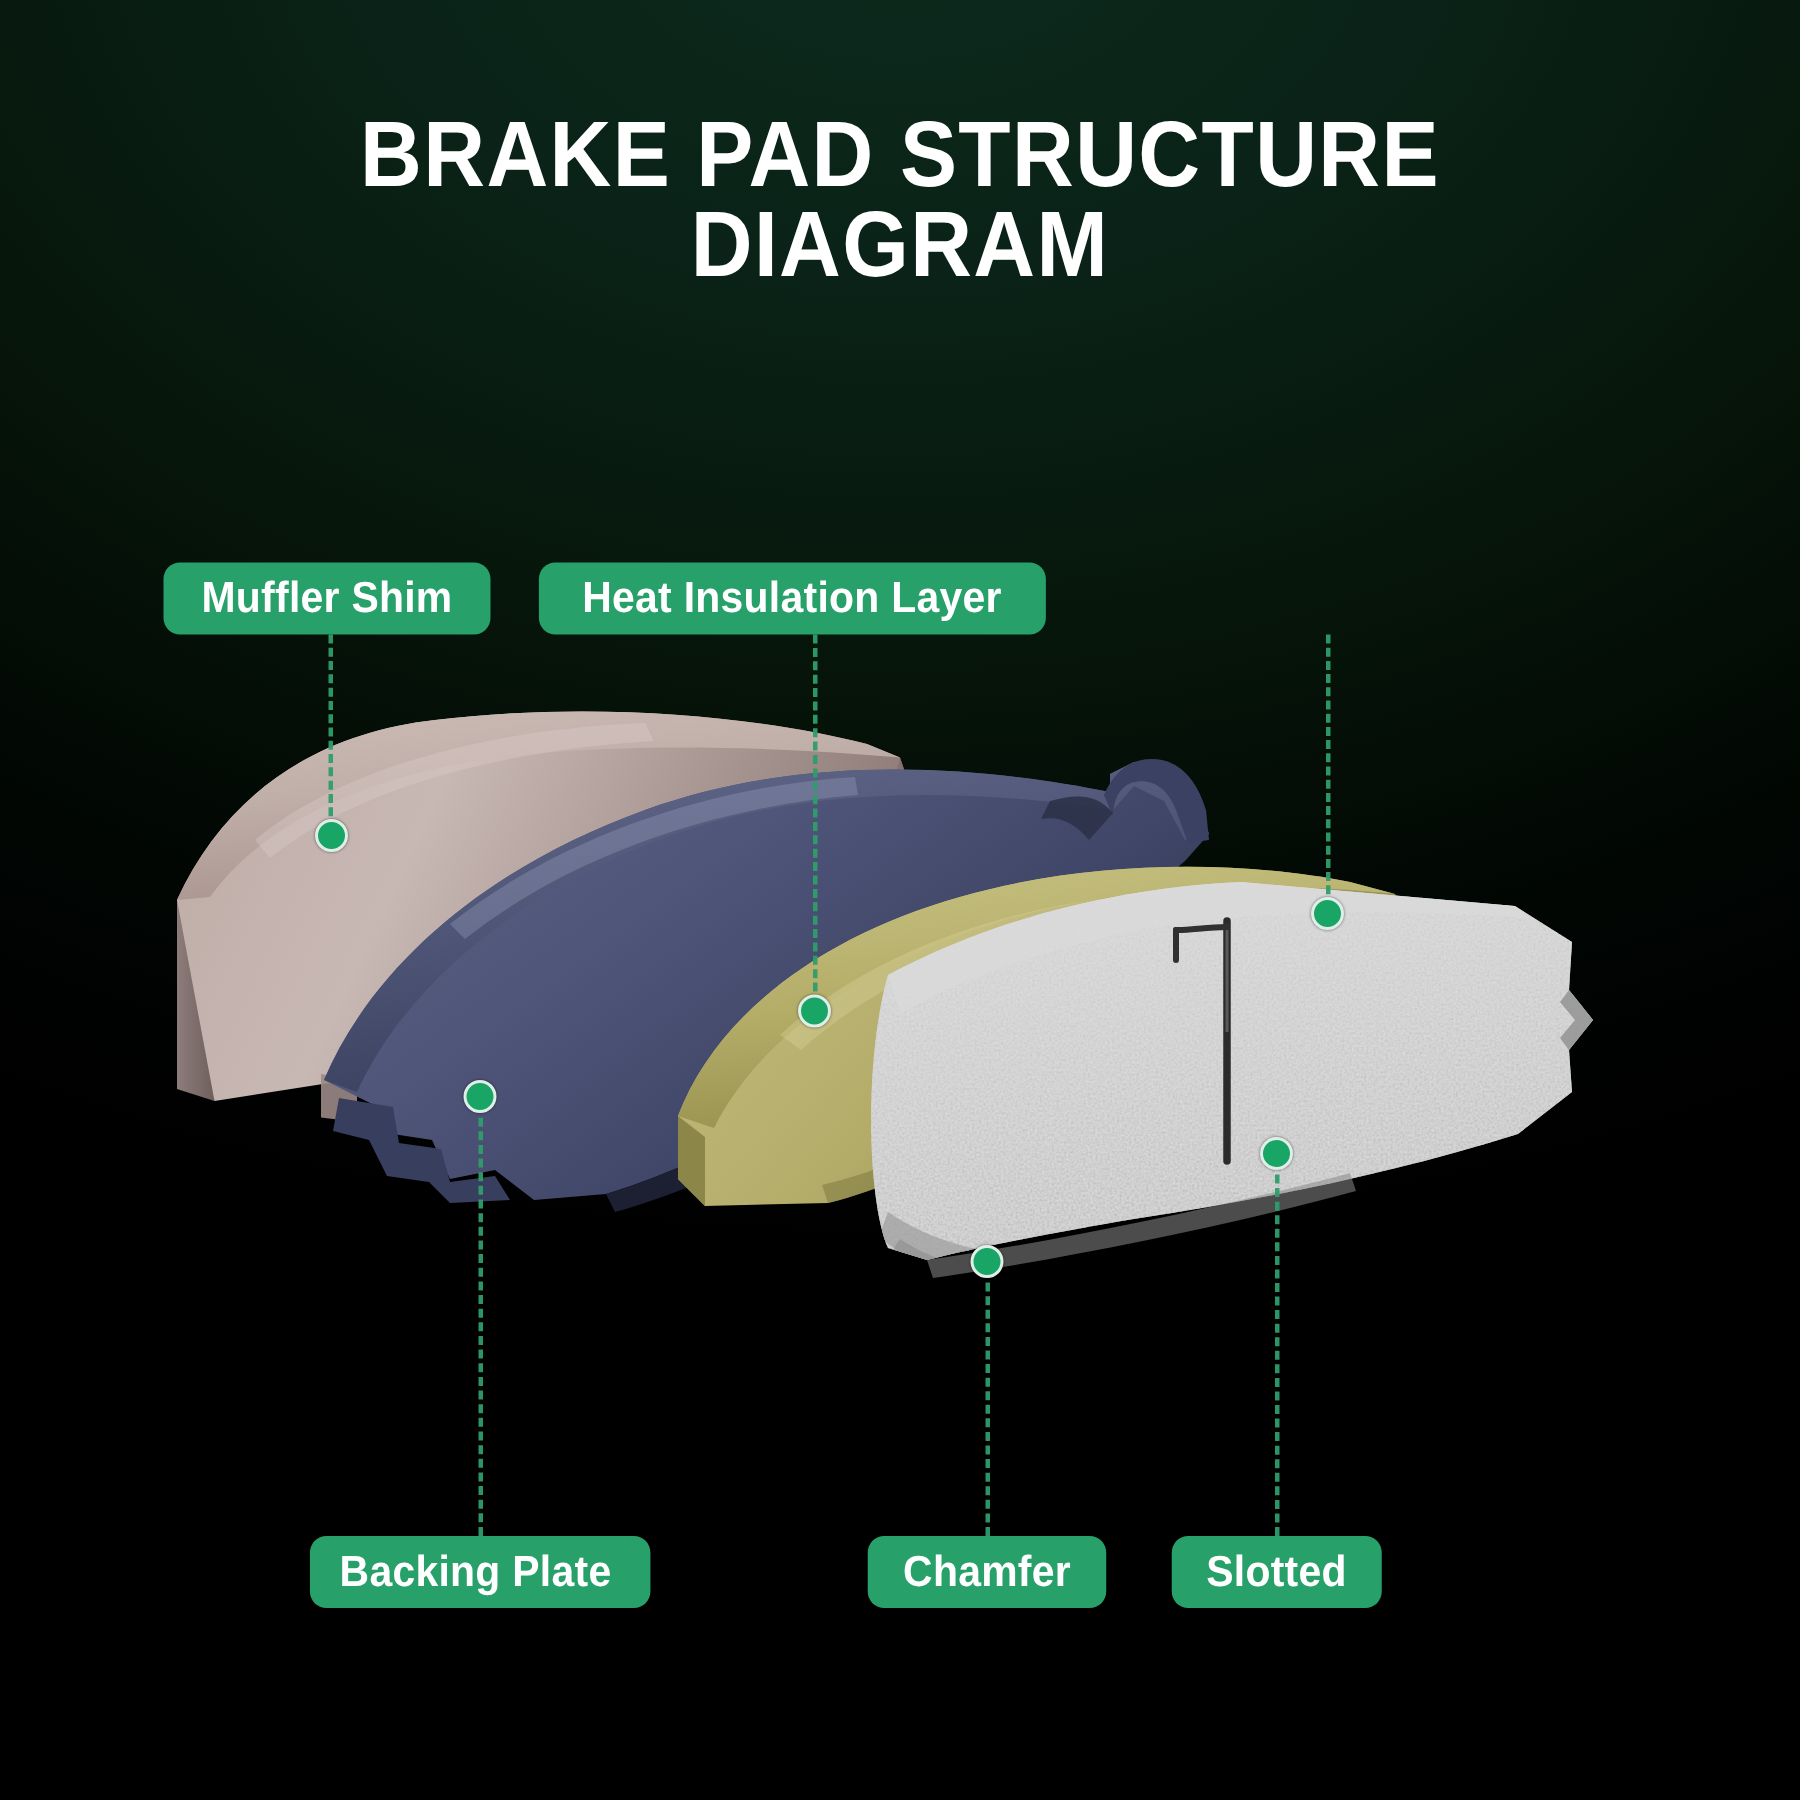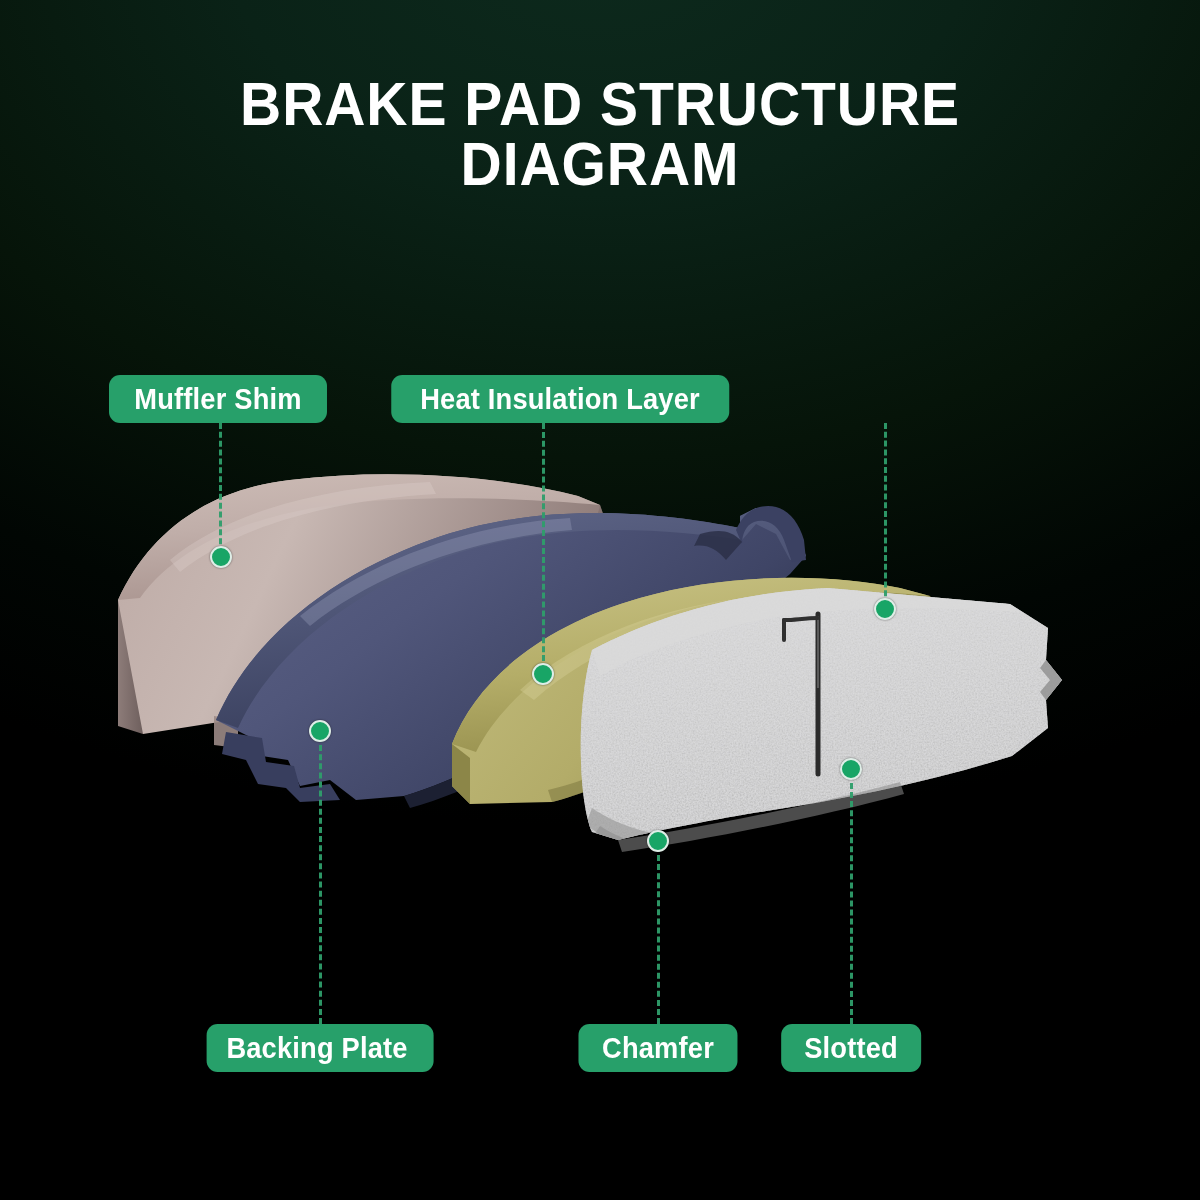--- a/index.html
+++ b/index.html
@@ -300,21 +300,21 @@
   <div class="dot" style="left:221px; top:557px;"></div>
   <div class="dot" style="left:543px; top:674px;"></div>
   <div class="dot" style="left:885px; top:609px;"></div>
   <div class="dot" style="left:320px; top:731px;"></div>
   <div class="dot" style="left:658px; top:841px;"></div>
   <div class="dot" style="left:851px; top:769px;"></div>
 
   <div class="pill" style="left:218px; top:375px;">
     <span>Muffler Shim</span>
   </div>
-  <div class="pill" style="left:560px; top:375px;">
+  <div class="pill" style="left:528px; top:375px;">
     <span>Heat Insulation Layer</span>
   </div>
   <div class="pill" style="left:320px; top:1024px;padding-left:14px;">
     <span>Backing Plate</span>
   </div>
   <div class="pill" style="left:851px; top:1024px;">
     <span>Slotted</span>
   </div>
   <div class="pill" style="left:658px; top:1024px;">
     <span>Chamfer</span>

